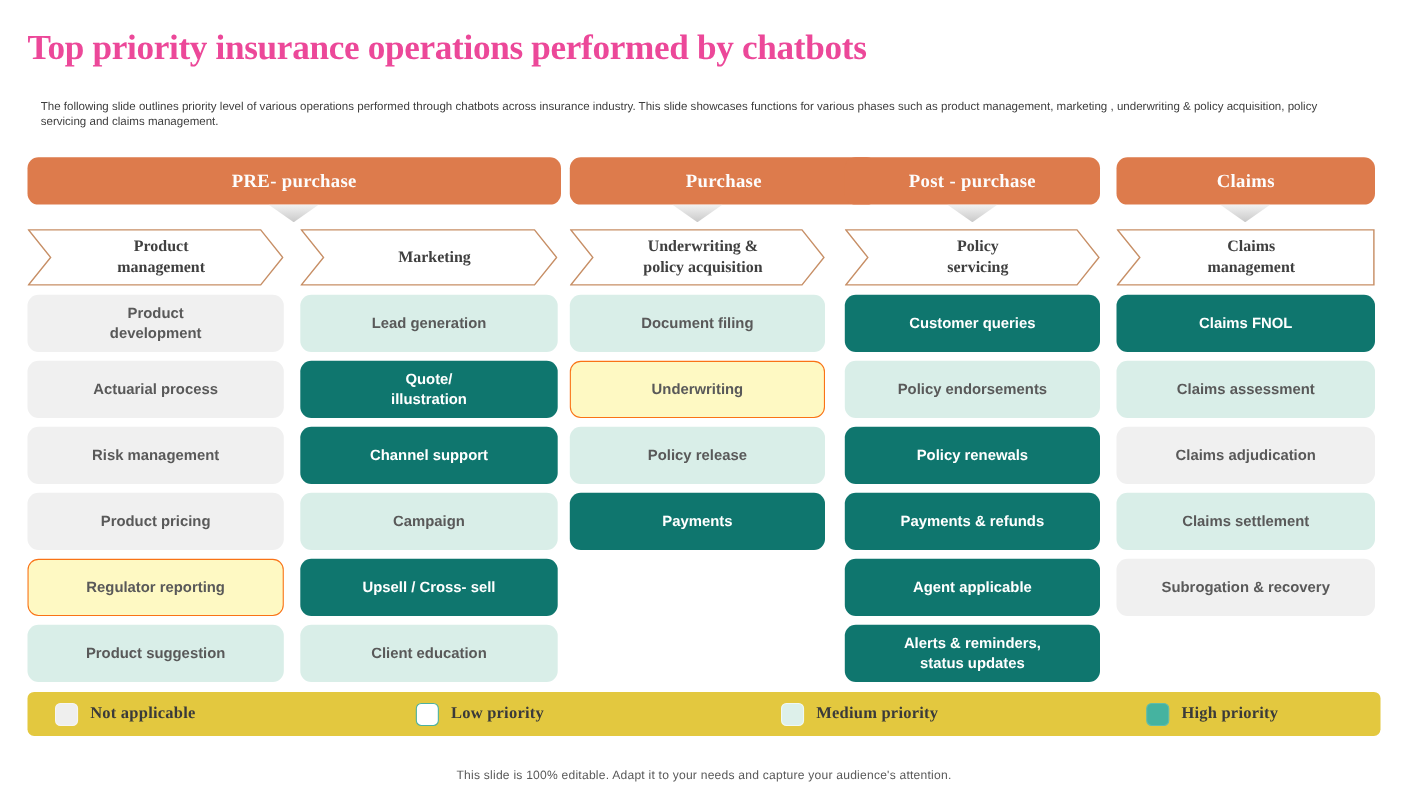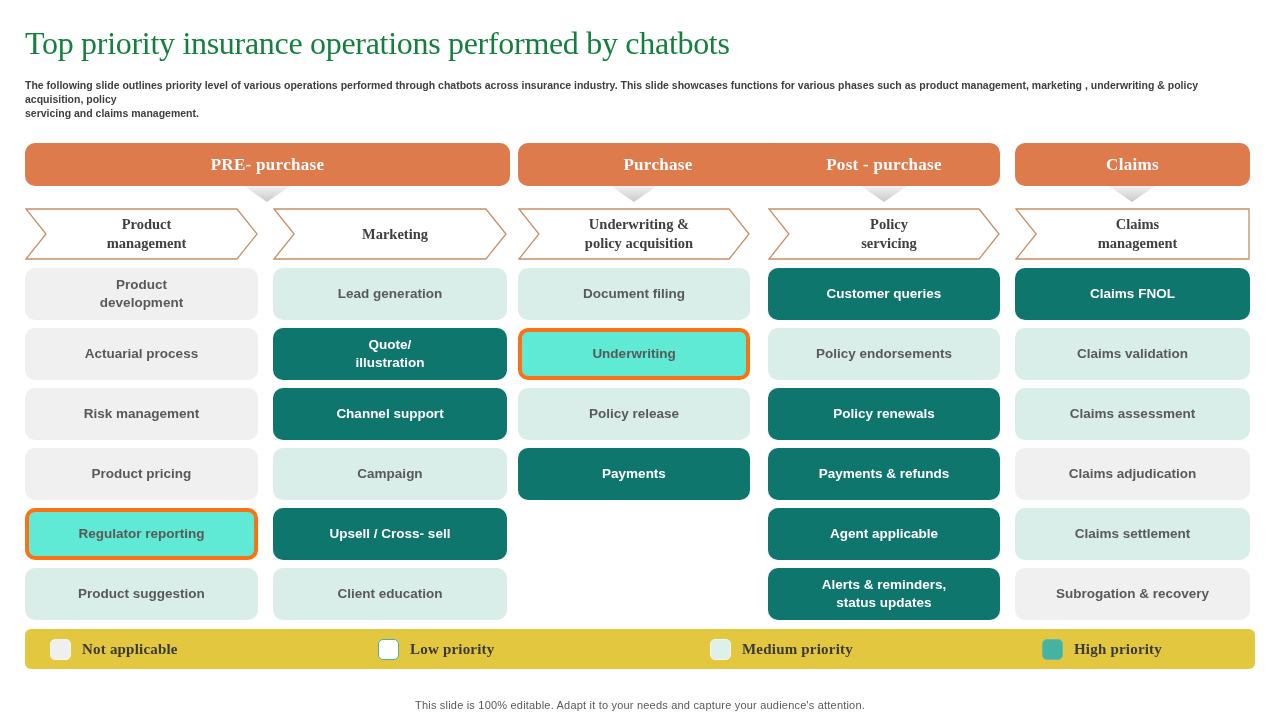--- a/index.html
+++ b/index.html
@@ -2,26 +2,26 @@
 <html><head>
 <meta charset="utf-8">
 <style>
   html,body{margin:0;padding:0;}
   body{
     width:1280px;height:720px;position:relative;overflow:hidden;
     background:#ffffff;font-family:"Liberation Sans",sans-serif;
   }
   .title{
     position:absolute;left:25px;top:25px;margin:0;
-    font-family:"Liberation Serif",serif;font-weight:400;
-    font-size:32px;color:#15803d;letter-spacing:-0.3px;
+    font-family:"Liberation Serif",serif;font-weight:700;
+    font-size:32px;color:#ec4899;letter-spacing:-0.3px;
   }
   .subtitle{
-    position:absolute;left:25px;top:78px;margin:0;width:1205px;
-    font-size:10.5px;line-height:1.35;color:#3e3e3e;white-space:pre-line;font-weight:bold;
+    position:absolute;left:25px;top:78px;margin:12px;width:1205px;
+    font-size:10.5px;line-height:1.35;color:#3e3e3e;white-space:pre-line;
   }
   
   .phase{
     position:absolute;top:143px;height:43px;background:#dd7b4c;border-radius:10px;
     display:flex;align-items:center;justify-content:center;
     color:#fdfdfd;font-family:"Liberation Serif",serif;font-weight:bold;
     font-size:17px;letter-spacing:.3px;
   }
   .phase-0{left:25px;width:485px}
   .phase-1{left:518px;width:280px}
@@ -52,21 +52,21 @@
   
   .cells{position:absolute;top:268px;display:flex;flex-direction:column;gap:8px;}
   .cell{
     height:52px;border-radius:10px;box-sizing:border-box;flex:0 0 auto;
     display:flex;align-items:center;justify-content:center;
     font-weight:bold;font-size:13.5px;text-align:center;
     white-space:pre-line;line-height:1.3;
   }
   .prio-not-applicable{background:#f0f0f0;color:#595959;}
   .prio-medium{background:#d9eee8;color:#595959;}
-  .prio-low{background:#5eead4;border:4px solid #f97316;color:#595959;}
+  .prio-low{background:#fef9c3;border:1px solid #f97316;color:#595959;}
   .prio-high{background:#0f766e;color:#ffffff;}
   
   .legend{
     position:absolute;left:25px;top:629px;width:1230px;height:40px;
     background:#e3c83f;border-radius:6px;
   }
   .legend-item{position:absolute;top:0;height:40px;display:flex;align-items:center;gap:11px;}
   .legend-0{left:25px}.legend-1{left:353px}.legend-2{left:685px}.legend-3{left:1017px}
   .swatch{width:21px;height:21px;border-radius:5px;box-sizing:border-box;flex:0 0 auto;}
   .swatch.prio-not-applicable{background:#efefee;border:1px solid #f6f5f3;}
@@ -170,21 +170,20 @@
       </div>
       <div class="chev col-4">
         <svg viewBox="0 0 233 52" preserveAspectRatio="none">
           <polygon points="1,1 232,1 232,51 1,51 21,26"></polygon>
         </svg>
         <span class="stage-label">Claims
 management</span>
       </div>
       <div class="cells col-4">
         <div class="cell prio-high"><span>Claims FNOL</span></div>
-        <div class="cell prio-medium"><span>Claims validation</span></div>
         <div class="cell prio-medium"><span>Claims assessment</span></div>
         <div class="cell prio-not-applicable"><span>Claims adjudication</span></div>
         <div class="cell prio-medium"><span>Claims settlement</span></div>
         <div class="cell prio-not-applicable"><span>Subrogation &amp; recovery</span></div>
       </div>
     </div>
   <div id="legend" class="legend">
       <div class="legend-item legend-0">
         <span class="swatch prio-not-applicable"></span>
         <span class="legend-label">Not applicable</span>

